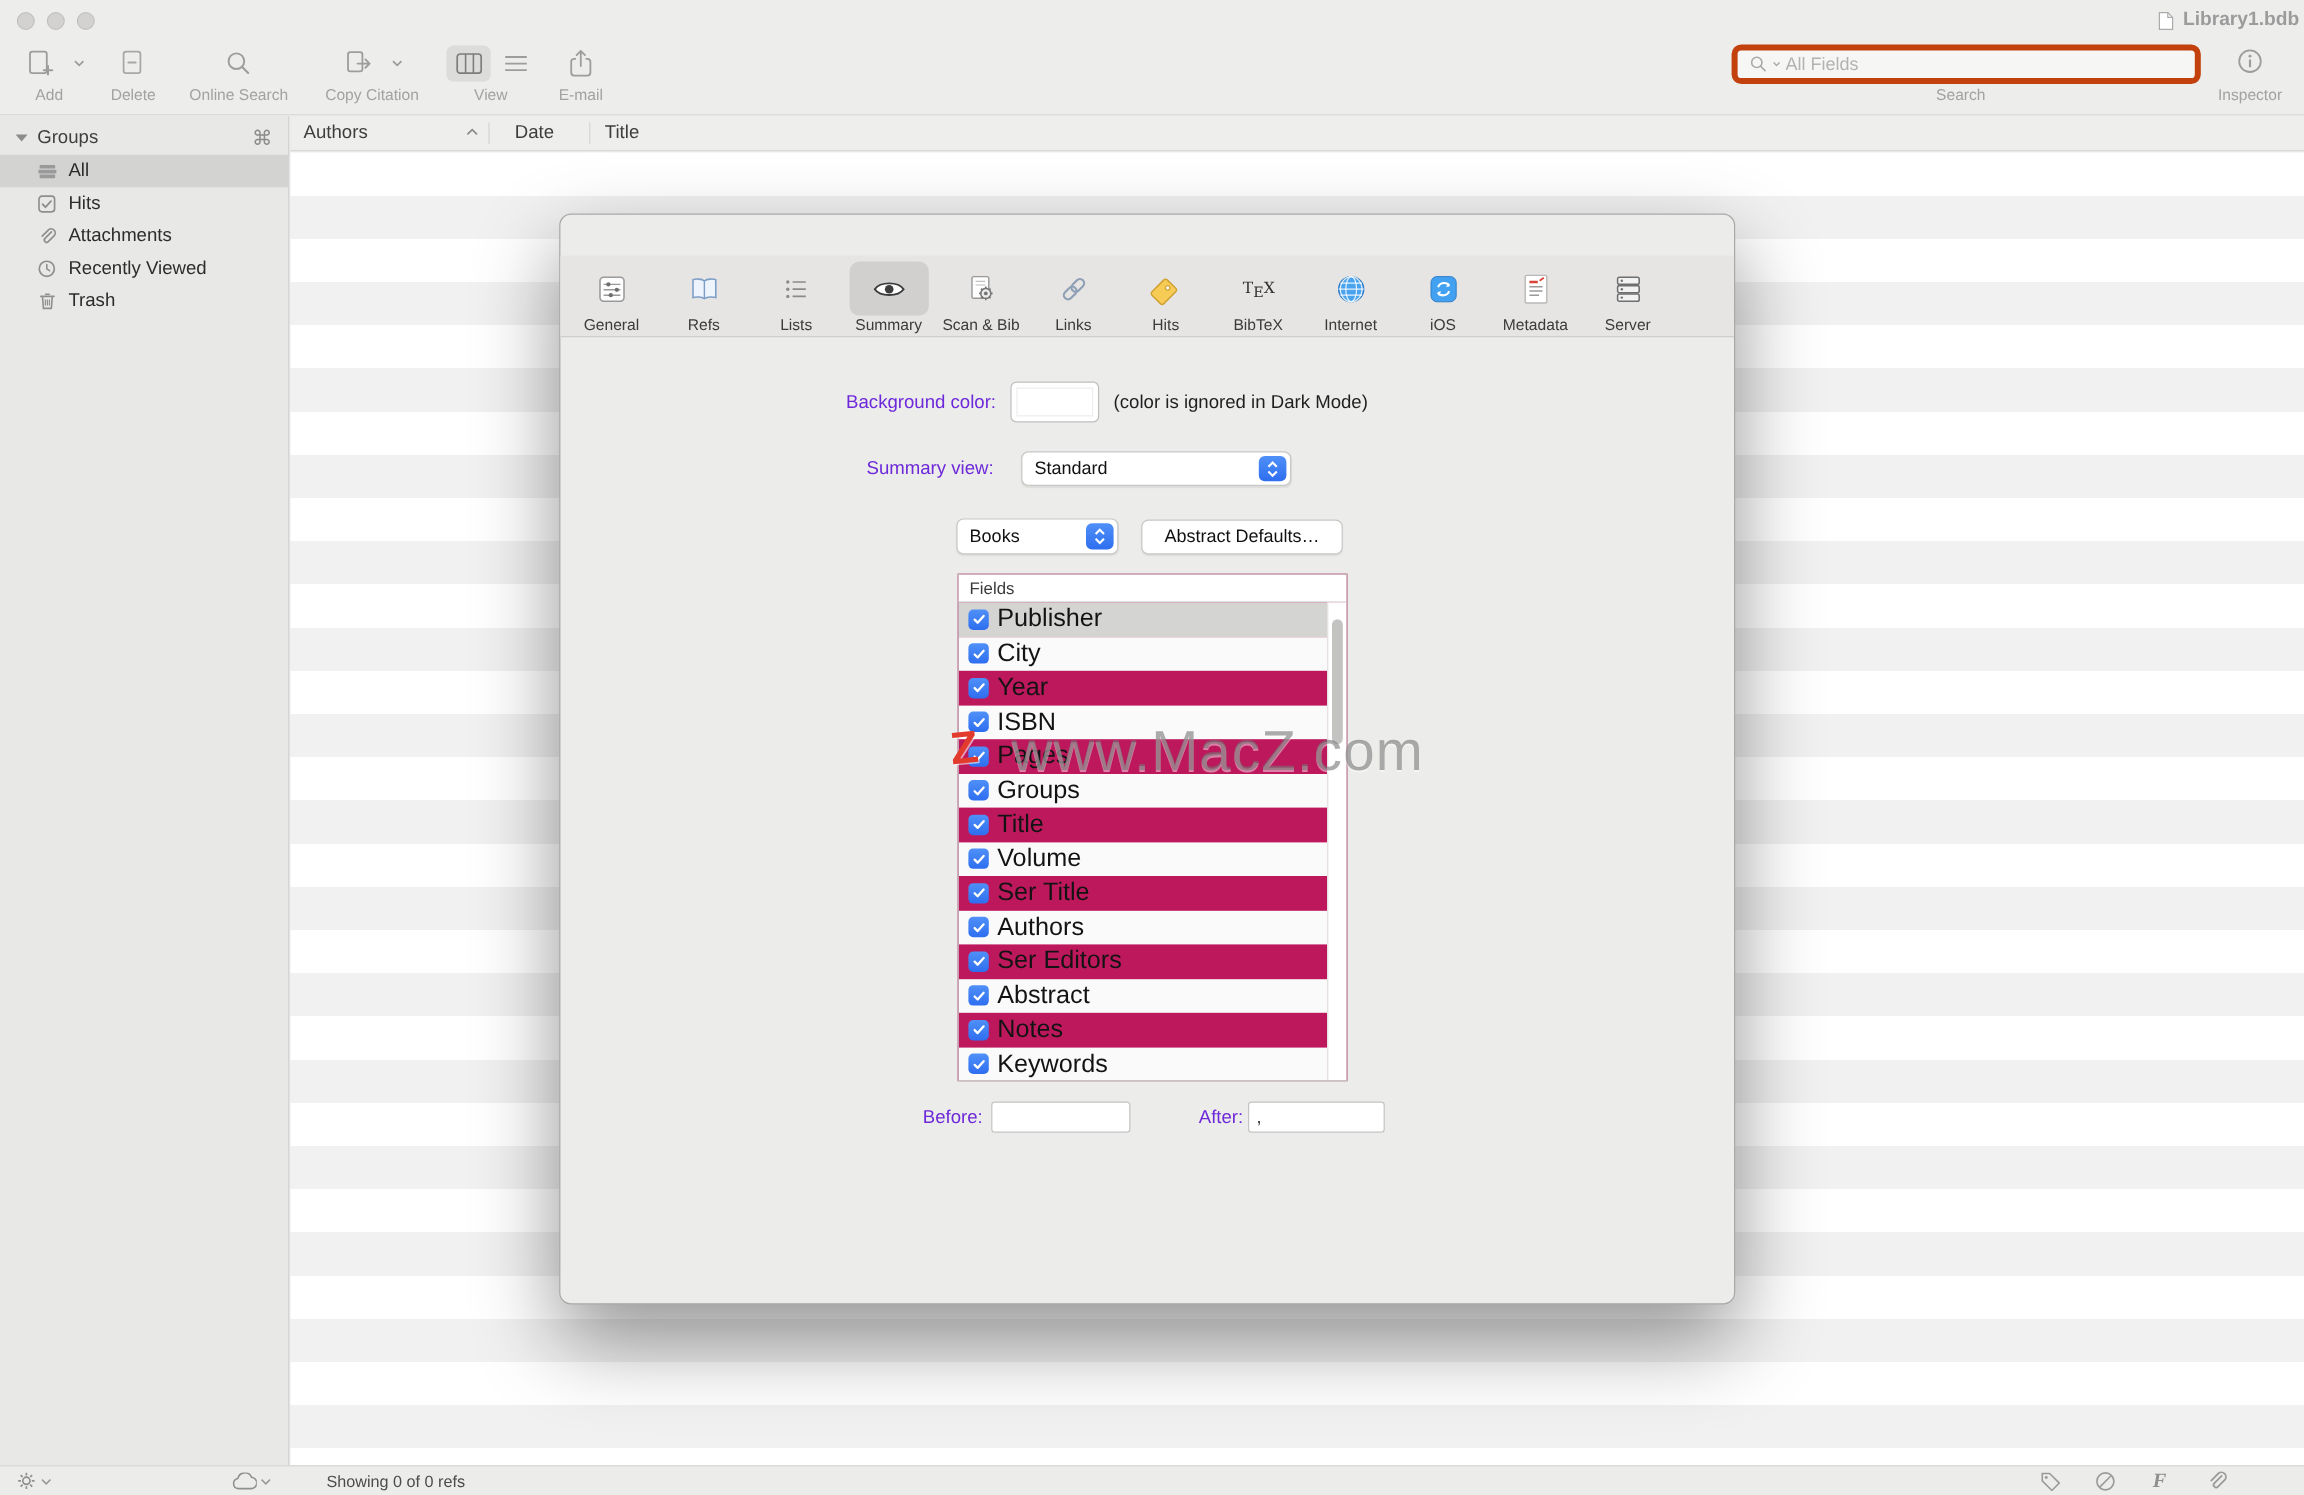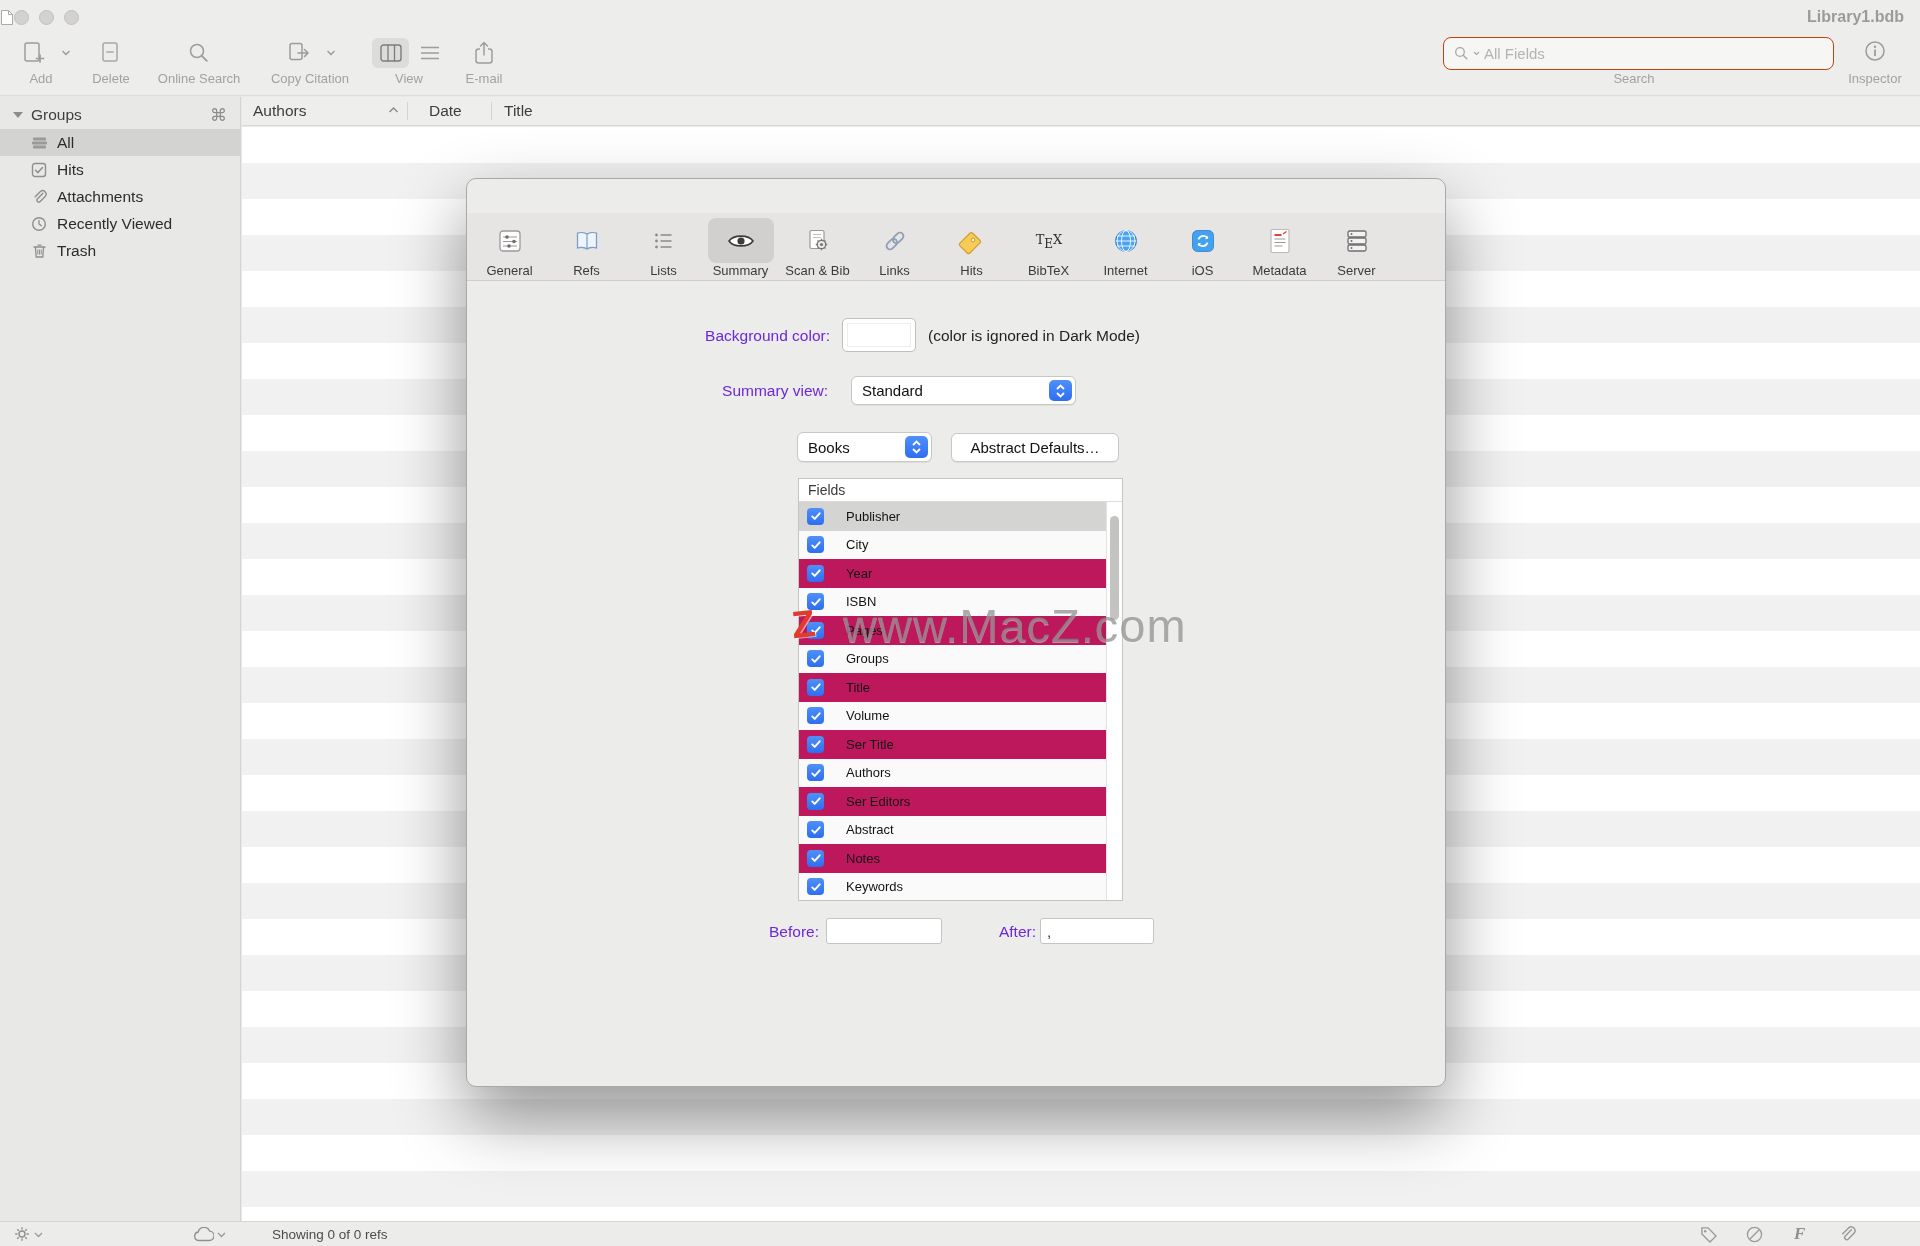--- a/index.html
+++ b/index.html
@@ -5,28 +5,28 @@
   *{box-sizing:border-box;margin:0;padding:0}
   html,body{width:1920px;height:1246px}
   body{font-family:"Liberation Sans",sans-serif;background:#e9e9e9;position:relative;overflow:hidden}
   svg{display:block}
 
   
   .top-chrome{position:absolute;left:0;top:0;width:100%;height:96px;background:#ededec;border-bottom:1px solid #dcdcdc}
   .traffic{position:absolute;display:flex;gap:10px}
   .main-traffic{left:14px;top:10px}
   .tl{width:15px;height:15px;border-radius:50%;background:#d3d2d0;border:1px solid #c2c1bf}
-  .win-title{position:absolute;left:0;right:16px;top:0;height:34px;display:flex;align-items:center;justify-content:space-between;gap:7px;color:#9b9b9b;font-size:16px;font-weight:600}
+  .win-title{position:absolute;left:0;right:4px;top:0;height:34px;display:flex;align-items:center;justify-content:flex-end;gap:7px;color:#9b9b9b;font-size:16px;font-weight:600}
   .tb-ico{position:absolute;top:38px;transform:translateX(-50%);height:30px;display:flex;align-items:center}
   .tb-chev{position:absolute;transform:translateX(-50%)}
   .cap{position:absolute;top:71px;transform:translateX(-50%);font-size:13px;color:#a2a2a2;white-space:nowrap}
   .seg{position:absolute;left:372px;top:38px;width:76px;height:30px;display:flex;gap:2px}
   .seg-btn{width:37px;display:flex;align-items:center;justify-content:center;border-radius:6px}
   .seg-btn.selected{background:#dcdcdb}
-  .search-field{position:absolute;left:1443px;top:37px;width:391px;height:33px;background:#f6f6f5;border:1px solid #c2410c;border-radius:8px;display:flex;align-items:center;padding-left:10px;gap:4px}
+  .search-field{position:absolute;left:1443px;top:37px;width:391px;height:33px;background:#f6f6f5;border:5px solid #c2410c;border-radius:8px;display:flex;align-items:center;padding-left:10px;gap:4px}
   .search-field input{border:none;outline:none;background:transparent;font-size:15px;color:#7a7a7a;width:300px;font-family:"Liberation Sans",sans-serif}
   .search-field input::placeholder{color:#b3b3b2}
   .inspector-ico{position:absolute;left:1875px;top:40px;transform:translateX(-50%)}
 
   
   .sidebar{position:absolute;left:0;top:97px;width:241px;bottom:25px;background:#e8e8e7;border-right:1px solid #d4d4d3}
   .sb-header{position:absolute;left:0;top:5px;width:100%;height:26px;display:flex;align-items:center}
   .sb-disclosure{margin-left:13px;width:0;height:0;border-left:5px solid transparent;border-right:5px solid transparent;border-top:6px solid #8c8c8c}
   .sb-header-label{margin-left:8px;font-size:15.5px;color:#3f3f3f}
   .sb-cmd{position:absolute;right:13px;color:#8c8c8c;font-size:17px}
@@ -75,21 +75,21 @@
   .dd-books{left:330px;top:253px;width:135px;height:30px}
   .stepper{position:absolute;right:3px;top:3px;bottom:3px;width:23px;border-radius:5px;background:linear-gradient(#4f90f8,#2e6ef0);display:flex;align-items:center;justify-content:center}
   .btn-restore{position:absolute;left:484px;top:254px;width:168px;height:29px;background:#fff;border:1px solid #c8c8c7;border-radius:6px;font-size:15px;color:#111;display:flex;align-items:center;justify-content:center;box-shadow:0 1px 1px rgba(0,0,0,.07)}
   .fields-table{position:absolute;left:331px;top:299px;width:325px;height:423px;background:#be185d;border:1px solid #c4c4c3}
   .ft-header{position:absolute;top:0;left:0;right:0;height:23px;border-bottom:1px solid #dcdcdb;font-size:14px;color:#3a3a3a;display:flex;align-items:center;padding-left:9px;background:#fff}
   .ft-rows{position:absolute;left:0;top:23px;right:16px;bottom:0;overflow:hidden}
   .ft-row{height:28.5px;display:flex;align-items:center;padding-left:8px}
   .ft-row:nth-child(even){background:#fafafa}
   .ft-row.selected{background:#d4d4d3}
   .checkbox{width:17px;height:17px;border-radius:4px;background:linear-gradient(#4f90f8,#2e6ef0);display:flex;align-items:center;justify-content:center;flex:none}
-  .ft-label{margin-left:22px;font-size:13px;color:#131313}
+  .ft-label{margin-left:7px;font-size:21px;color:#131313}
   .ft-scroll{position:absolute;top:23px;right:0;bottom:0;width:16px;border-left:1px solid #e4e4e3;background:#fff}
   .ft-thumb{position:absolute;left:3px;top:14px;width:9px;height:104px;border-radius:4.5px;background:#c3c3c2}
   .before-label{left:230px;top:744px;width:122px}
   .after-label{left:470px;top:744px;width:99px}
   .textfield{position:absolute;top:739px;height:26px;background:#fff;border:1px solid #c4c4c3;border-radius:3px;font-size:15px;color:#333;display:flex;align-items:center;padding-left:6px}
   .tf-before{left:359px;width:116px}
   .tf-after{left:573px;width:114px}
 
   
   .watermark{position:absolute;left:0;top:0;z-index:30;pointer-events:none}

